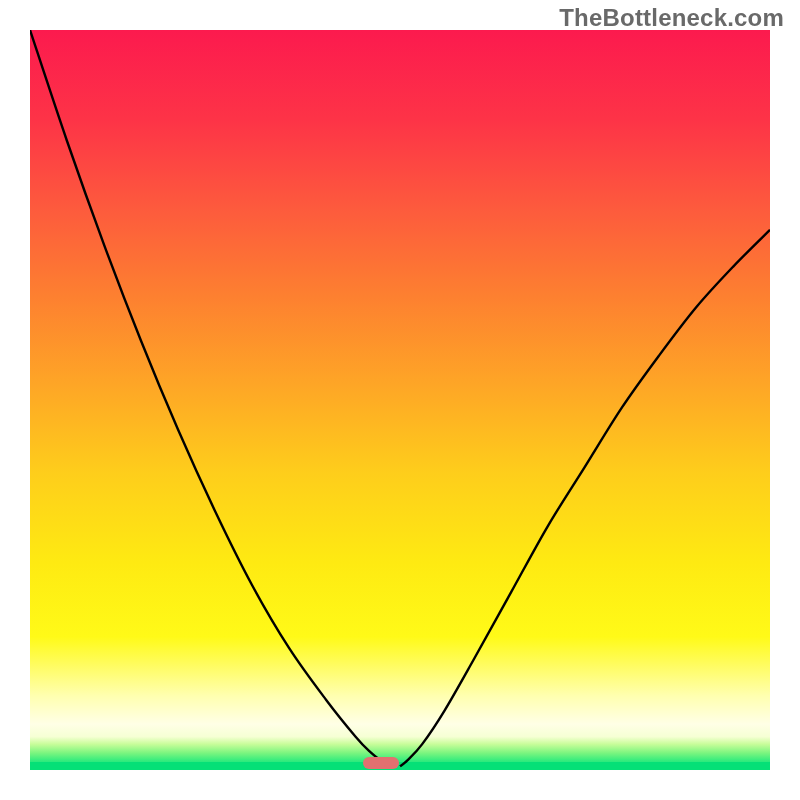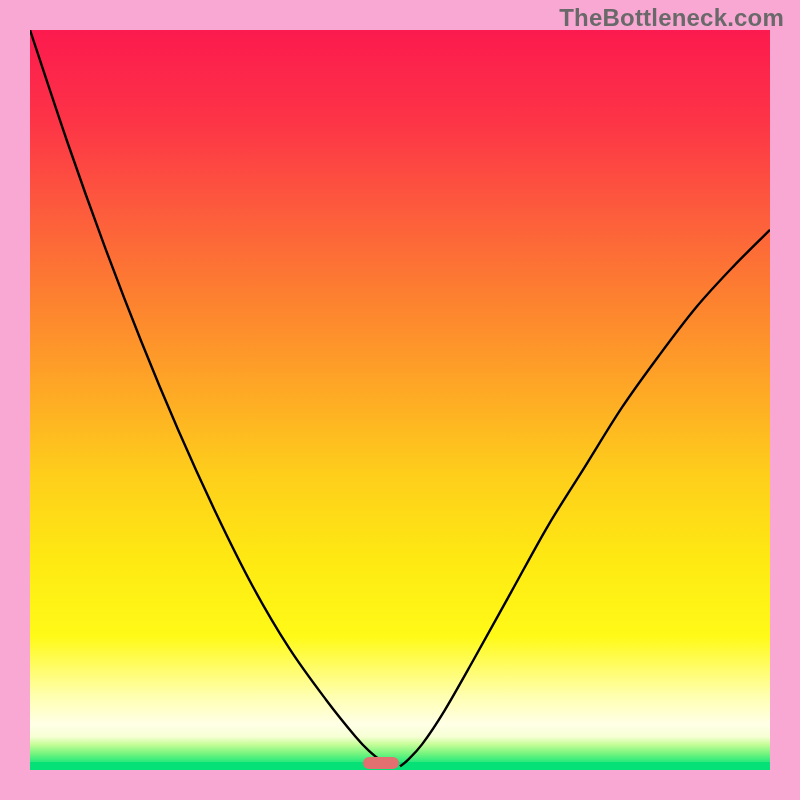--- a/index.html
+++ b/index.html
@@ -7,21 +7,21 @@
     padding: 0;
     width: 800px;
     height: 800px;
     overflow: hidden;
     background: #000;
   }
   .frame {
     position: relative;
     width: 800px;
     height: 800px;
-    background: #f9a8d4;
+    background: #ffffff;
   }
   .watermark {
     position: absolute;
     top: 4px;
     right: 16px;
     font-family: Arial, Helvetica, sans-serif;
     font-size: 24px;
     font-weight: 600;
     color: #696969;
     letter-spacing: 0.2px;

